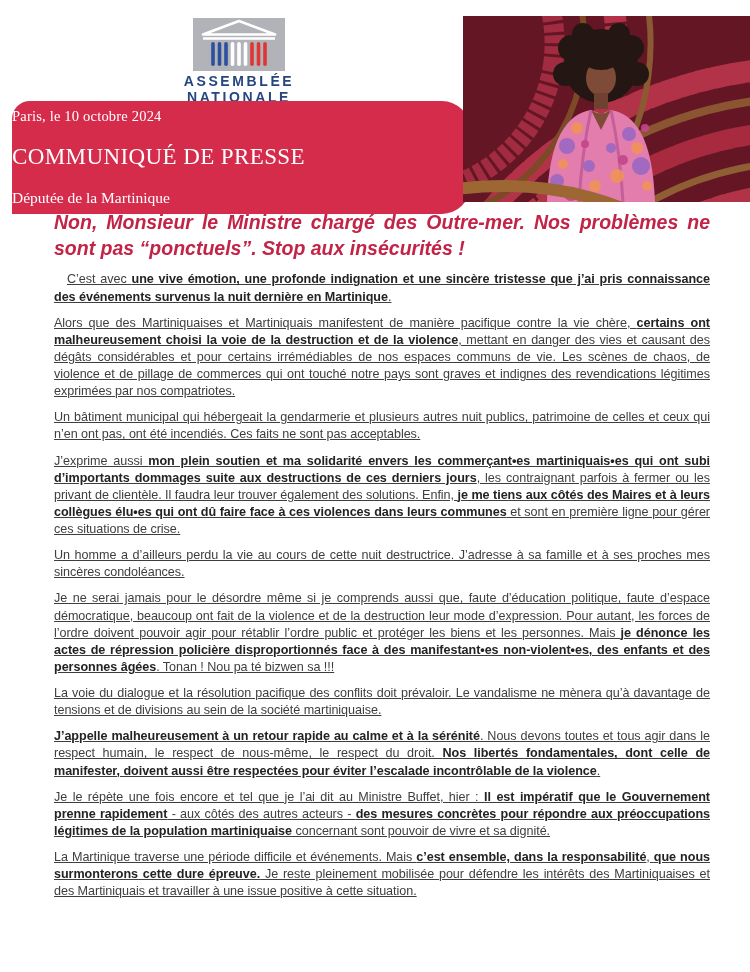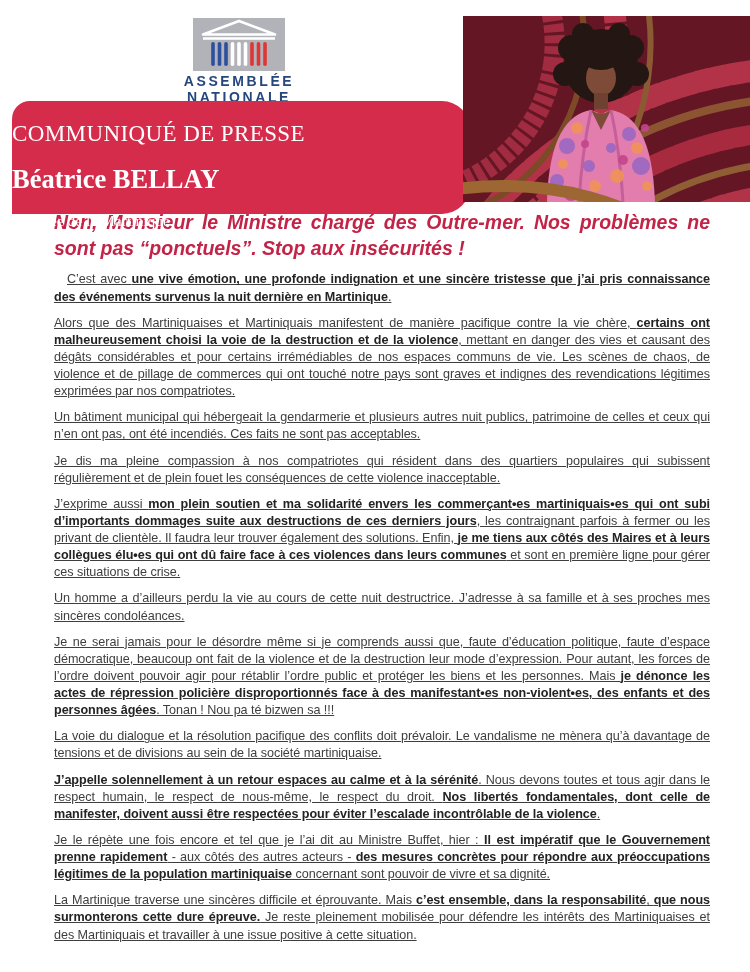--- a/index.html
+++ b/index.html
@@ -79,21 +79,20 @@
       </span>
       <div class="logo-text">
         <div>ASSEMBLÉE</div>
         <div>NATIONALE</div>
       </div>
     </div>
 
     <div class="banner">
       <div class="dateline">Paris, le 10 octobre 2024</div>
       <div class="kicker">COMMUNIQUÉ DE PRESSE</div>
-      <div class="name">Béatrice BELLAY</div>
       <div class="role">Députée de la Martinique</div>
     </div>
 
     <div class="photo">
       <svg viewBox="0 0 287 186" width="287" height="186" aria-hidden="true">
         <rect width="287" height="186" fill="#641624"></rect>
 
         <g fill="none" stroke-linecap="round" transform="rotate(-12 320 360)">
           <ellipse cx="320" cy="360" rx="130" ry="96" stroke="#8a5a33" stroke-width="5"></ellipse>
           <ellipse cx="320" cy="360" rx="162" ry="124" stroke="#a72a3f" stroke-width="16" stroke-dasharray="9 4"></ellipse>
@@ -155,24 +154,23 @@
       </svg>
     </div>
   </header>
 
   <main class="main">
     <h1 class="headline">Non, Monsieur le Ministre chargé des Outre-mer. Nos problèmes ne sont pas “ponctuels”. Stop aux insécurités !</h1>
     <div>
         <p class="para indent"><span>C’est avec </span><strong>une vive émotion, une profonde indignation et une sincère tristesse que j’ai pris connaissance des événements survenus la nuit dernière en Martinique</strong><span>.</span></p>
         <p class="para"><span>Alors que des Martiniquaises et Martiniquais manifestent de manière pacifique contre la vie chère, </span><strong>certains ont malheureusement choisi la voie de la destruction et de la violence</strong><span>, mettant en danger des vies et causant des dégâts considérables et pour certains irrémédiables de nos espaces communs de vie. Les scènes de chaos, de violence et de pillage de commerces qui ont touché notre pays sont graves et indignes des revendications légitimes exprimées par nos compatriotes.</span></p>
         <p class="para"><span>Un bâtiment municipal qui hébergeait la gendarmerie et plusieurs autres nuit publics, patrimoine de celles et ceux qui n’en ont pas, ont été incendiés. Ces faits ne sont pas acceptables.</span></p>
-        <p class="para"><span>Je dis ma pleine compassion à nos compatriotes qui résident dans des quartiers populaires qui subissent régulièrement et de plein fouet les conséquences de cette violence inacceptable.</span></p>
         <p class="para"><span>J’exprime aussi </span><strong>mon plein soutien et ma solidarité envers les commerçant•es martiniquais•es qui ont subi d’importants dommages suite aux destructions de ces derniers jours</strong><span>, les contraignant parfois à fermer ou les privant de clientèle. Il faudra leur trouver également des solutions. Enfin, </span><strong>je me tiens aux côtés des Maires et à leurs collègues élu•es qui ont dû faire face à ces violences dans leurs communes</strong><span> et sont en première ligne pour gérer ces situations de crise.</span></p>
         <p class="para"><span>Un homme a d’ailleurs perdu la vie au cours de cette nuit destructrice. J’adresse à sa famille et à ses proches mes sincères condoléances.</span></p>
         <p class="para"><span>Je ne serai jamais pour le désordre même si je comprends aussi que, faute d’éducation politique, faute d’espace démocratique, beaucoup ont fait de la violence et de la destruction leur mode d’expression. Pour autant, les forces de l’ordre doivent pouvoir agir pour rétablir l’ordre public et protéger les biens et les personnes. Mais </span><strong>je dénonce les actes de répression policière disproportionnés face à des manifestant•es non-violent•es, des enfants et des personnes âgées</strong><span>. Tonan !  Nou pa té bizwen sa !!!</span></p>
         <p class="para"><span>La voie du dialogue et la résolution pacifique des conflits doit prévaloir. Le vandalisme ne mènera qu’à davantage de tensions et de divisions au sein de la société martiniquaise.</span></p>
-        <p class="para"><strong>J’appelle solennellement à un retour espaces au calme et à la sérénité</strong><span>. Nous devons toutes et tous agir dans le respect humain, le respect de nous-même, le respect du droit. </span><strong>Nos libertés fondamentales, dont celle de manifester, doivent aussi être respectées pour éviter l’escalade incontrôlable de la violence</strong><span>.</span></p>
+        <p class="para"><strong>J’appelle malheureusement à un retour rapide au calme et à la sérénité</strong><span>. Nous devons toutes et tous agir dans le respect humain, le respect de nous-même, le respect du droit. </span><strong>Nos libertés fondamentales, dont celle de manifester, doivent aussi être respectées pour éviter l’escalade incontrôlable de la violence</strong><span>.</span></p>
         <p class="para"><span>Je le répète une fois encore et tel que je l’ai dit au Ministre Buffet, hier : </span><strong>Il est impératif que le Gouvernement prenne rapidement</strong><span> - aux côtés des autres acteurs - </span><strong>des mesures concrètes pour répondre aux préoccupations légitimes de la population martiniquaise</strong><span> concernant sont pouvoir de vivre et sa dignité.</span></p>
-        <p class="para"><span>La Martinique traverse une sincères difficile et éprouvante. Mais </span><strong>c’est ensemble, dans la responsabilité</strong><span>, </span><strong>que nous surmonterons cette dure épreuve.</strong><span> Je reste pleinement mobilisée pour défendre les intérêts des Martiniquaises et des Martiniquais et travailler à une issue positive à cette situation.</span></p>
+        <p class="para"><span>La Martinique traverse une période difficile et événements. Mais </span><strong>c’est ensemble, dans la responsabilité</strong><span>, </span><strong>que nous surmonterons cette dure épreuve.</strong><span> Je reste pleinement mobilisée pour défendre les intérêts des Martiniquaises et des Martiniquais et travailler à une issue positive à cette situation.</span></p>
       </div>
   </main>
 
 </div>
 
 </body></html>

